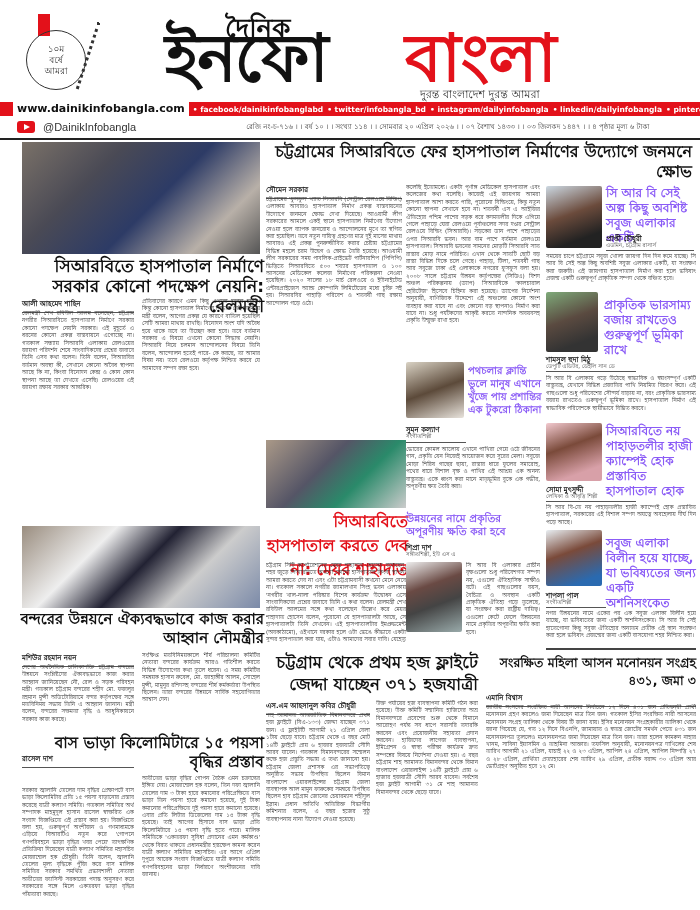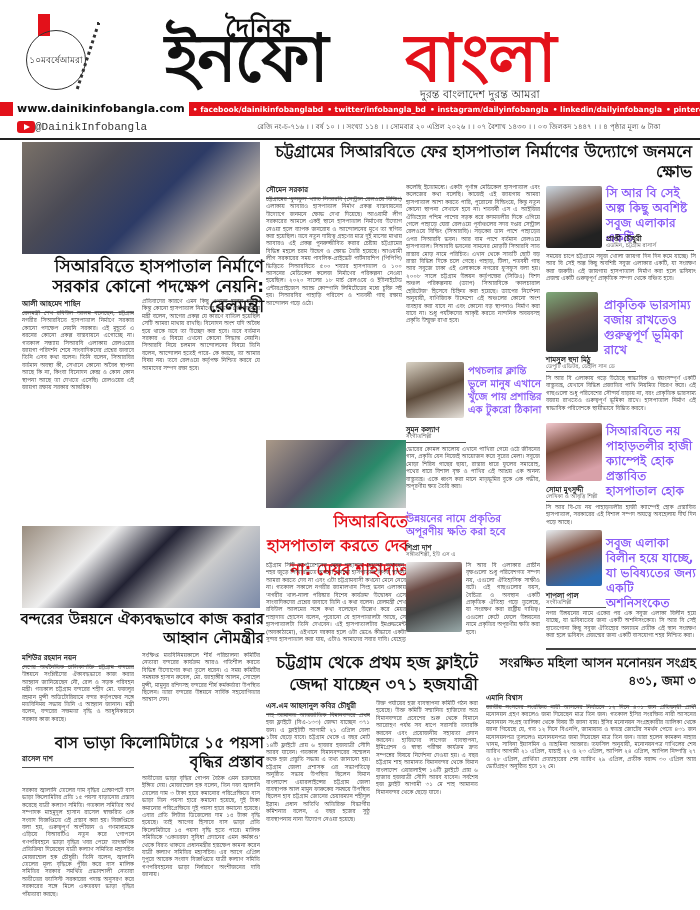--- a/index.html
+++ b/index.html
@@ -1,33 +1,33 @@
 <!DOCTYPE html>
 <html><head>
 <meta charset="utf-8">
 <style>
 *{box-sizing:border-box;margin:0;padding:0}
 body{width:700px;height:910px;background:#fff;font-family:"DejaVu Sans",sans-serif;color:#111;overflow:hidden;position:relative}
 .abs{position:absolute}
 .masthead{left:0;top:0;width:700px;height:100px}
 .anniv-bar{left:38px;top:14px;width:12px;height:22px;background:#e3111a}
-.anniv{left:26px;top:30px;width:60px;height:60px;border:1px solid #333;border-radius:50%;display:flex;flex-direction:row;align-items:center;justify-content:center;font-size:9px;line-height:11px;color:#333;text-align:center}
+.anniv{left:26px;top:30px;width:60px;height:60px;border:1px solid #333;border-radius:50%;display:flex;flex-direction:column;align-items:center;justify-content:center;font-size:9px;line-height:11px;color:#333;text-align:center}
 .leaf{left:70px;top:18px;width:20px;height:70px;border-right:3px dotted #333;transform:rotate(18deg)}
 .dainik{left:225px;top:8px;font-size:26px;font-weight:bold;color:#111;font-family:Liberation Serif, serif}
 .brand-black{left:165px;top:24px;font-size:66px;font-weight:900;color:#111;letter-spacing:-2px;line-height:70px;font-family:"DejaVu Sans",sans-serif}
 .brand-red{left:405px;top:24px;font-size:66px;font-weight:900;color:#e3111a;line-height:70px;letter-spacing:-1px}
 .tagline{left:420px;top:86px;font-size:11px;color:#333}
 .redbar{left:0;top:102px;width:700px;height:14px;background:#e3111a;display:flex;align-items:center}
 .redbar .tick{width:5px;height:14px;background:#b00;margin-left:13px}
 .site{background:#fff;color:#111;font-weight:bold;font-size:11px;height:14px;line-height:14px;padding:0 4px;margin-right:4px}
 .social{color:#fff;font-size:7.5px;font-weight:bold;white-space:nowrap;margin-right:4px}
 .subbar{left:0;top:118px;width:700px;height:18px;display:flex;align-items:center}
 .yt{width:18px;height:12px;background:#e3111a;border-radius:3px;margin-left:17px;position:relative}
 .yt:after{content:"";position:absolute;left:7px;top:3px;border-left:6px solid #fff;border-top:3px solid transparent;border-bottom:3px solid transparent}
-.handle{font-family:Liberation Mono, monospace;font-size:11px;margin-left:0;color:#333}
+.handle{font-family:Liberation Sans, sans-serif;font-size:11px;margin-left:8px;color:#333}
 .dateline{font-size:7px;color:#333;margin-left:110px}
 .rule{left:0;top:138px;width:700px;height:2px;background:#222}
 .photo{background:linear-gradient(135deg,#7a7168 0%,#4a4a55 30%,#2d3b66 55%,#b8b0a8 80%,#555 100%)}
 .ph1{left:22px;top:142px;width:238px;height:112px}
 .ph2{left:22px;top:526px;width:238px;height:82px;background:linear-gradient(135deg,#9a8d7f 0%,#eee 30%,#223 50%,#ccc 70%,#7b8aa8 100%)}
 .ph3{left:266px;top:440px;width:140px;height:68px;background:linear-gradient(135deg,#aa9988 0%,#556 40%,#2a8a6a 65%,#ccc 100%)}
 .hl{font-weight:bold;text-align:right;color:#111}
 .hl-red{color:#e3111a}
 .byline{font-size:7px;font-weight:bold;border-bottom:1px solid #555;padding-bottom:2px}
 .body{font-size:5.6px;line-height:7.4px;color:#333;text-align:justify;overflow:hidden}

